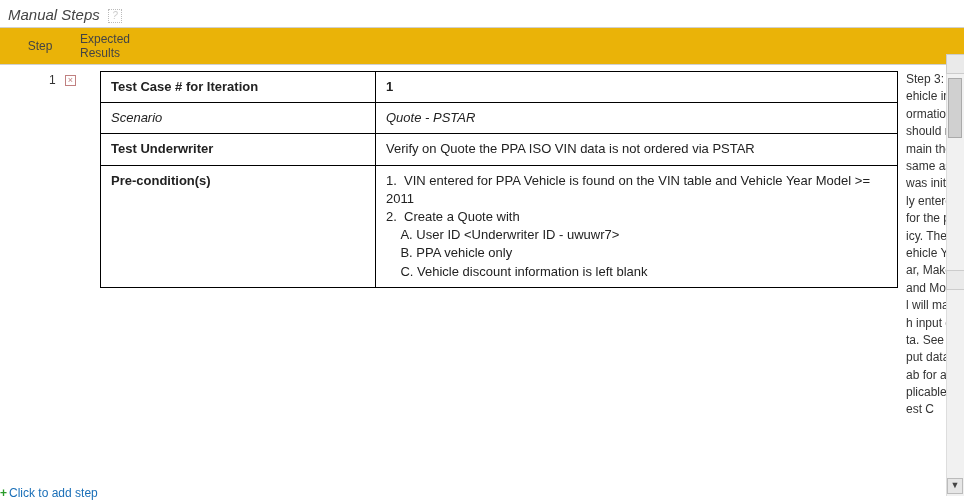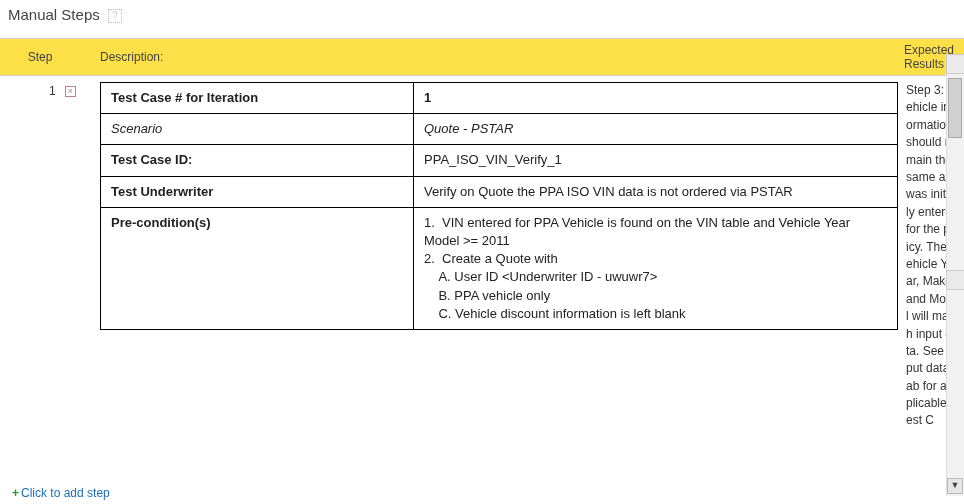--- a/index.html
+++ b/index.html
@@ -11,43 +11,44 @@
     background: #fff;
     width: 964px;
     height: 504px;
     overflow: hidden;
     position: relative;
   }
   .title-area {
     padding: 6px 0 4px 8px;
     font-size: 15px;
     color: #444;
+    font-style: italic;
   }
   .title-area .help-icon {
     display: inline-block;
     width: 14px;
     height: 14px;
     border: 1px dotted #bbb;
     color: #ccc;
     font-size: 10px;
     text-align: center;
     line-height: 12px;
     vertical-align: middle;
     margin-left: 4px;
   }
   .grid-header {
-    background: #fde047;
+    background: #eab308;
     border-top: 1px solid #d0d0d0;
     border-bottom: 1px solid #d0d0d0;
     height: 38px;
     display: flex;
     align-items: center;
     color: #444;
     font-size: 12px;
-    margin-top: 11px;
+    margin-top: 0;
   }
   .col-step {
     width: 80px;
     text-align: center;
     flex-shrink: 0;
   }
   .col-desc {
     flex: 1;
     padding-left: 20px;
   }
@@ -94,21 +95,21 @@
   }
   .inner-table td {
     border: 1.5px solid #000;
     padding: 6px 10px;
     font-size: 13px;
     vertical-align: top;
     line-height: 1.4;
     color: #222;
   }
   .inner-table td.left-col {
-    width: 313px;
+    width: 275px;
     font-weight: bold;
   }
   .inner-table td.scenario-left {
     font-weight: normal;
     font-style: italic;
   }
   .inner-table td.scenario-right {
     font-weight: normal;
     font-style: italic;
   }
@@ -161,65 +162,60 @@
     width: 18px;
     height: 20px;
     background: #eaeaea;
     border-left: 1px solid #ccc;
     border-top: 1px solid #ccc;
     border-bottom: 1px solid #ccc;
   }
   .footer-link {
     position: absolute;
     bottom: 4px;
-    left: 12px;
+    left: 0;
     color: #1a6fb8;
     font-size: 12px;
     cursor: pointer;
   }
   .footer-link .plus {
     color: #2a9b2a;
     font-weight: bold;
     margin-right: 2px;
   }
 </style>
 </head>
 <body>
 
 <div class="title-area">
   <span>Manual Steps</span>
   <span class="help-icon">?</span>
 </div>
 
 <div class="grid-header">
   <div class="col-step">Step</div>
-  <div class="col-desc">Description:</div>
   <div class="col-results">Expected Results</div>
 </div>
 
 <div class="grid-body">
   <div class="step-num-cell">
     <span>1</span>
     <span class="delete-icon">×</span>
   </div>
 
   <div class="desc-cell">
     <table class="inner-table">
       <tbody id="tc-body">
           <tr>
             <td class="left-col">Test Case # for Iteration</td>
             <td style="font-weight: bold;">1</td>
           </tr>
           <tr>
             <td class="left-col scenario-left">Scenario</td>
             <td class="scenario-right">Quote - PSTAR</td>
-          </tr>
-          <tr>
-            <td class="left-col">Test Case ID:</td>
-            <td>PPA_ISO_VIN_Verify_1</td>
           </tr>
           <tr>
             <td class="left-col">Test Underwriter</td>
             <td>Verify on Quote the PPA ISO VIN data is not ordered via PSTAR</td>
           </tr>
           <tr>
             <td class="left-col">Pre-condition(s)</td>
             <td><span class="precond-block">1.  VIN entered for PPA Vehicle is found on the VIN table and Vehicle Year Model &gt;= 2011
 2.  Create a Quote with
     A. User ID &lt;Underwriter ID - uwuwr7&gt;

